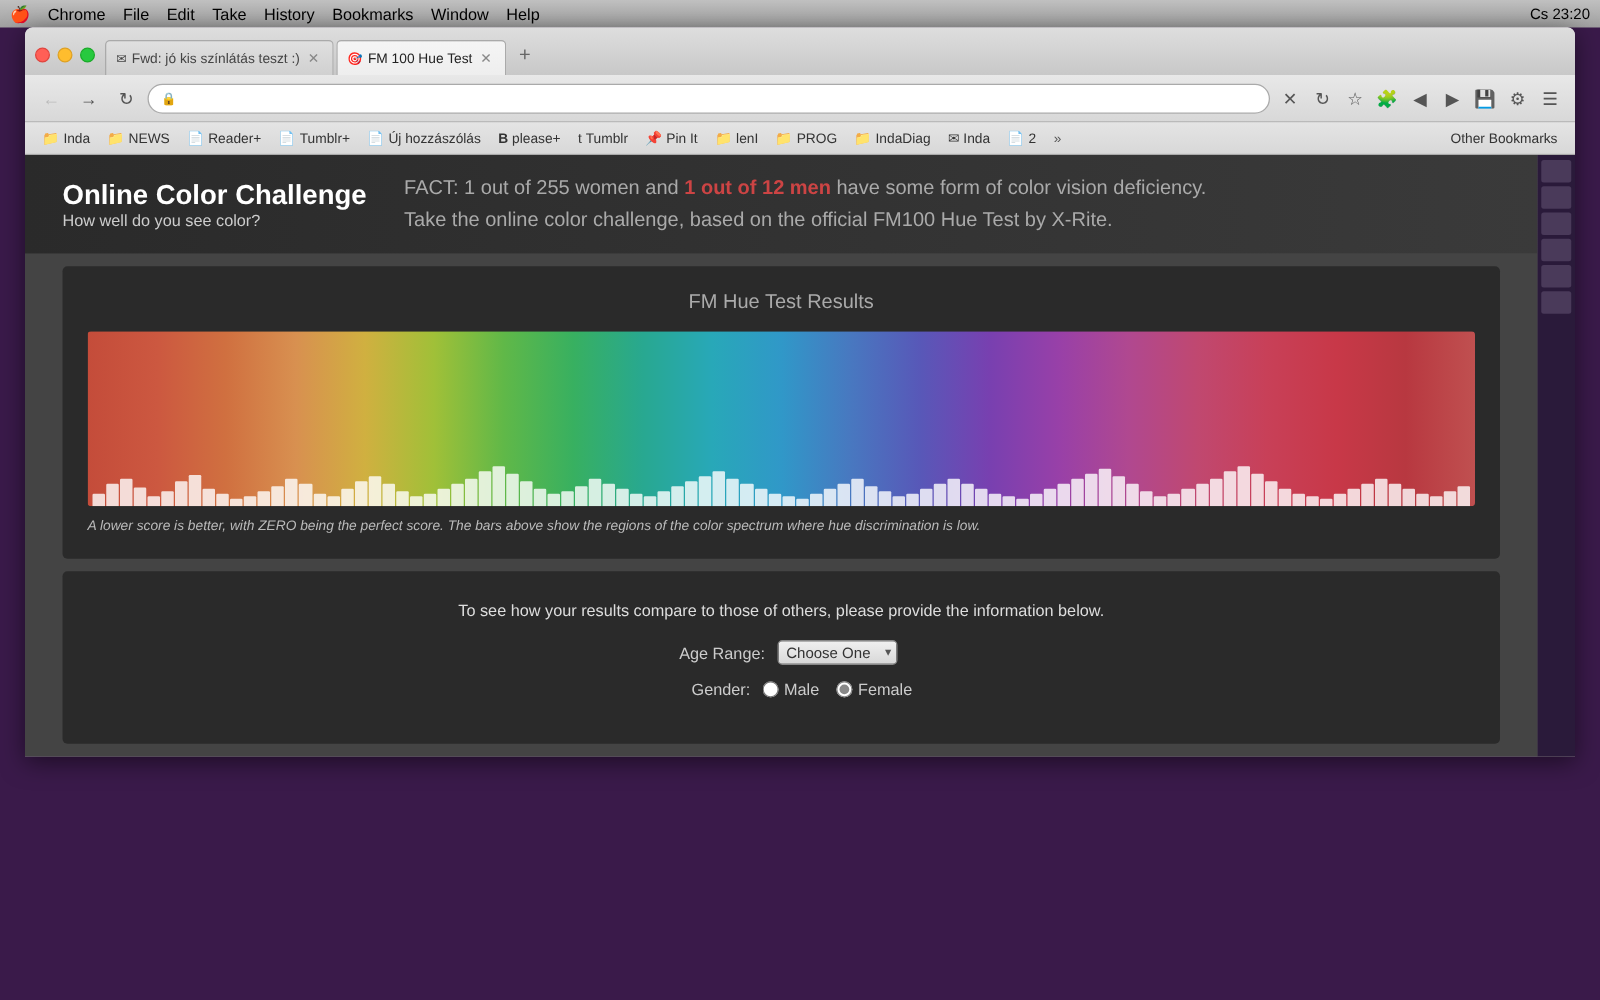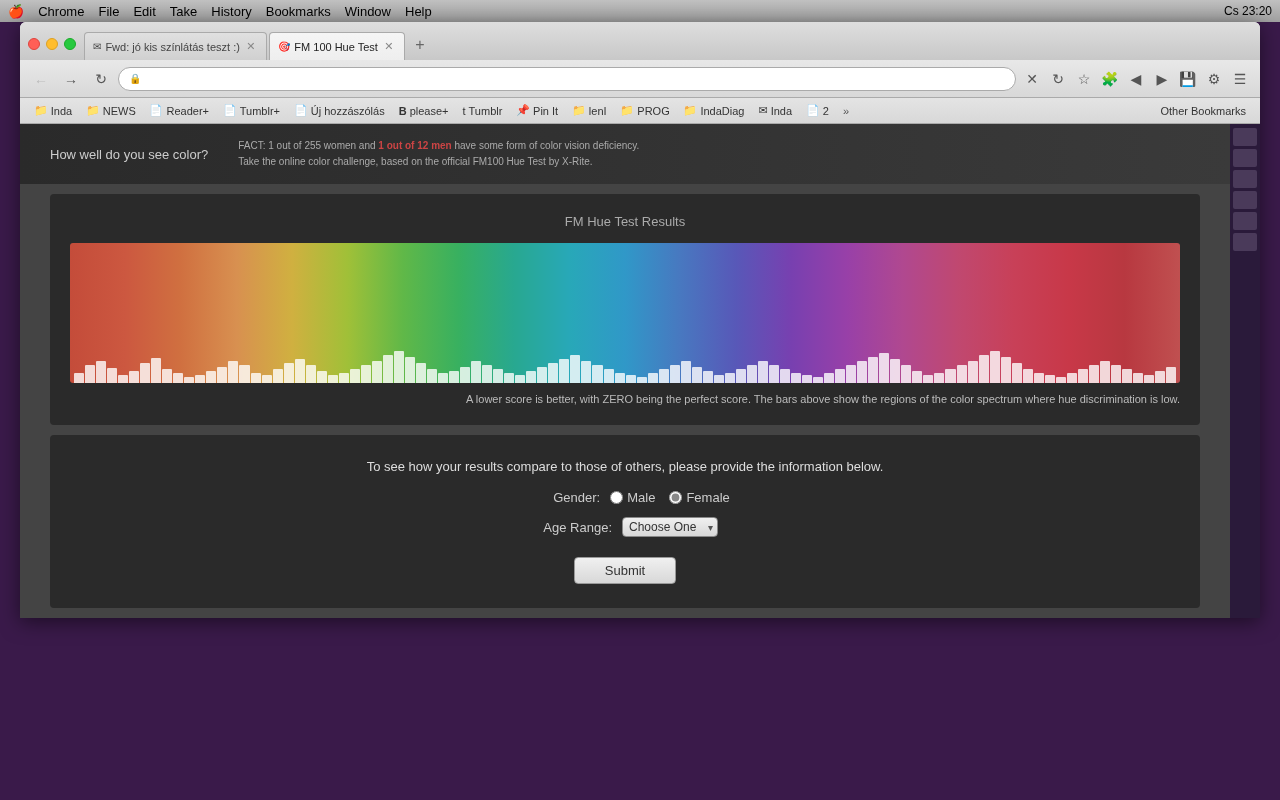--- a/index.html
+++ b/index.html
@@ -254,21 +254,21 @@
       font-weight: bold;
       color: #fff;
     }
 
     .site-subtitle {
       color: #ccc;
       font-size: 13px;
     }
 
     .site-fact {
-      font-size: 10px;
+      font-size: 16px;
       color: #aaa;
       line-height: 1.6;
     }
     .site-fact strong { color: #cc4444; }
 
     .site-body {
       background: #444;
       padding: 10px 30px;
     }
 
@@ -288,21 +288,21 @@
     }
 
     .results-score {
       font-size: 28px;
       font-weight: bold;
       color: #fff;
       margin-bottom: 4px;
     }
 
     .results-subtitle {
-      font-size: 13px;
+      font-size: 16px;
       color: #aaa;
       margin-bottom: 14px;
     }
 
     
     .spectrum-container {
       width: 100%;
       height: 140px;
       border-radius: 3px;
       overflow: hidden;
@@ -333,21 +333,22 @@
       background: rgba(255,255,255,0.8);
       flex: 1;
       min-width: 2px;
       border-radius: 1px 1px 0 0;
     }
 
     .spectrum-caption {
       margin-top: 10px;
       font-size: 11px;
       color: #bbb;
-      text-align: right;
+      text-align: left;
+      font-style: italic;
     }
 
     
     .compare-card {
       background: #2a2a2a;
       border-radius: 4px;
       padding: 24px 20px;
       text-align: center;
     }
 
@@ -574,20 +575,21 @@
     <div class="bookmark-item" style="margin-left:auto;">
       <span>Other Bookmarks</span>
     </div>
   </div>
 
   <div class="page-content">
     <div class="main-content">
 
       <div class="site-header">
         <div>
+          <div class="site-title">Online Color Challenge</div>
           <div class="site-subtitle">How well do you see color?</div>
         </div>
         <div class="site-fact">
           <div>FACT: 1 out of 255 women and <strong>1 out of 12 men</strong> have some form of color vision deficiency.</div>
           <div>Take the online color challenge, based on the official FM100 Hue Test by X-Rite.</div>
         </div>
       </div>
 
       <div class="site-body">
 
@@ -726,53 +728,50 @@
                 <div class="bar" style="height: 16px;"></div>
               </div>
           </div>
           <div class="spectrum-caption">A lower score is better, with ZERO being the perfect score. The bars above show the regions of the color spectrum where hue discrimination is low.</div>
         </div>
 
         <div class="compare-card">
           <div class="compare-title">To see how your results compare to those of others, please provide the information below.</div>
 
           <div class="form-row">
-            <span class="form-label">Gender:</span>
-            <div class="radio-group">
-              <label class="radio-label">
-                <input type="radio" name="gender" value="male" class="radio-input" style="">
-                <span>Male</span>
-              </label>
-              <label class="radio-label">
-                <input type="radio" name="gender" value="female" class="radio-input" checked="" style="">
-                <span>Female</span>
-              </label>
-            </div>
-          </div>
-
-          <div class="form-row">
             <span class="form-label">Age Range:</span>
             <div class="select-wrapper">
               <select class="form-select">
                 <option>Choose One</option>
                 <option>Under 10</option>
                 <option>10-19</option>
                 <option>20-29</option>
                 <option>30-39</option>
                 <option>40-49</option>
                 <option>50-59</option>
                 <option>60-69</option>
                 <option>70+</option>
               </select>
             </div>
           </div>
 
-          <div>
-            <button class="submit-btn">Submit</button>
+          <div class="form-row">
+            <span class="form-label">Gender:</span>
+            <div class="radio-group">
+              <label class="radio-label">
+                <input type="radio" name="gender" value="male" class="radio-input" style="">
+                <span>Male</span>
+              </label>
+              <label class="radio-label">
+                <input type="radio" name="gender" value="female" class="radio-input" checked="" style="">
+                <span>Female</span>
+              </label>
+            </div>
           </div>
+
         </div>
 
       </div>
     </div>
 
     <div class="right-sidebar">
       <div class="sidebar-thumb"></div>
       <div class="sidebar-thumb"></div>
       <div class="sidebar-thumb"></div>
       <div class="sidebar-thumb"></div>

